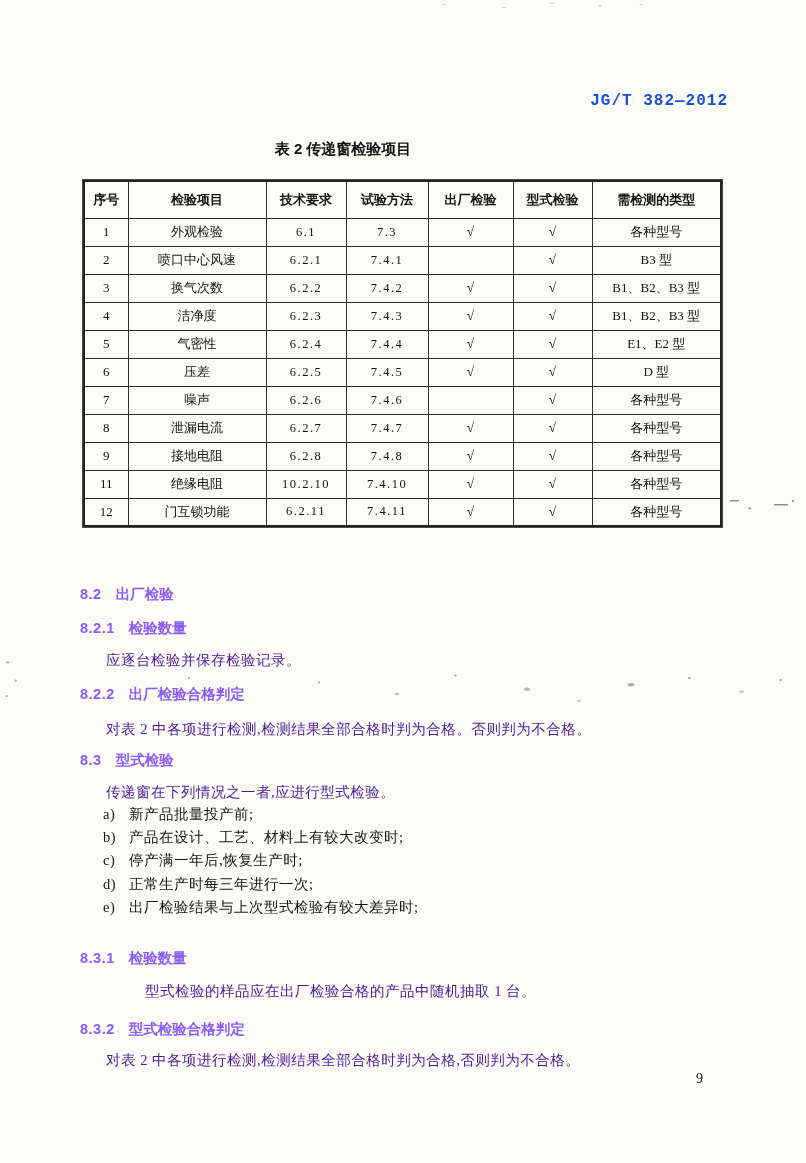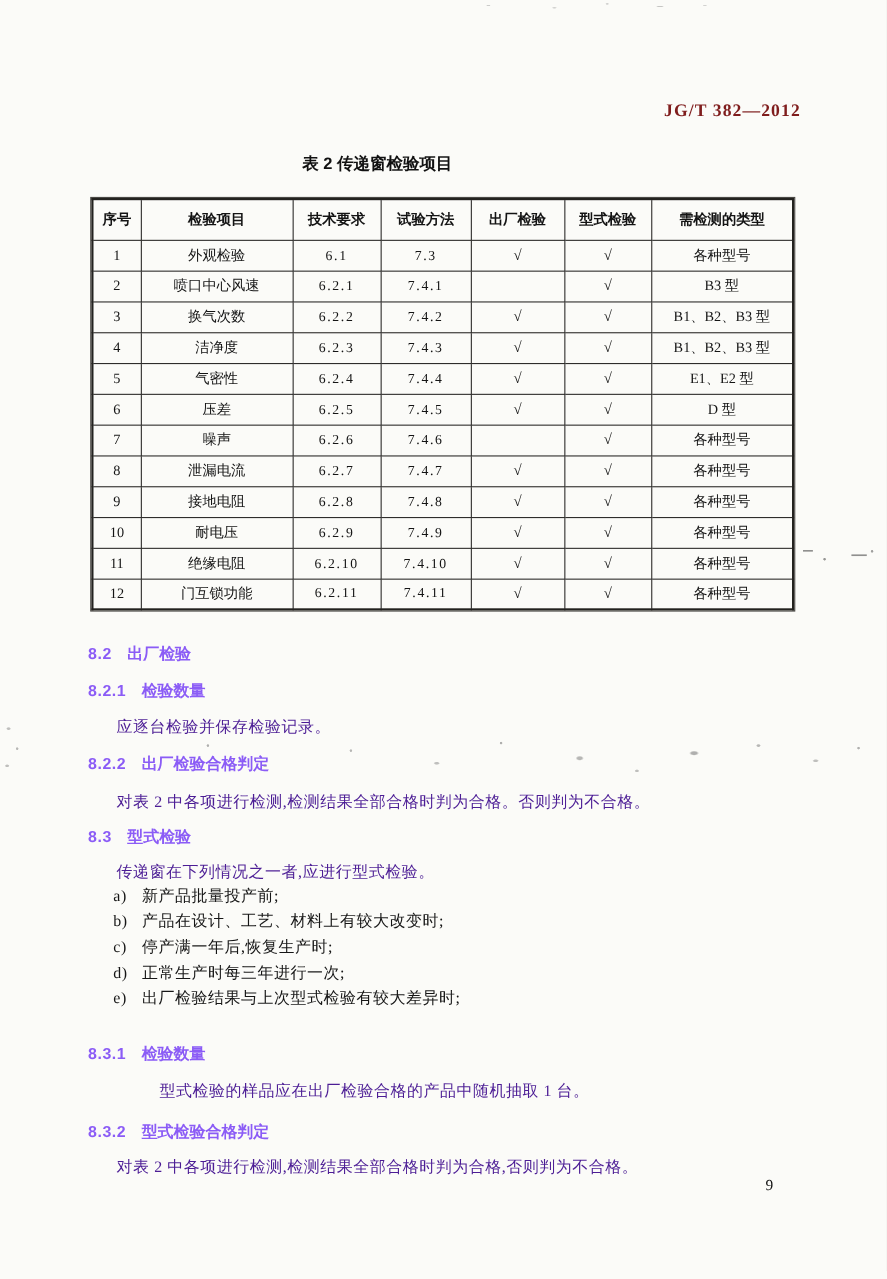--- a/index.html
+++ b/index.html
@@ -7,22 +7,22 @@
   body { background:#e9e9e6; font-family:"Liberation Serif", serif; }
   .page {
     position:relative; width:806px; height:1163px; overflow:hidden;
     background:#fbfbf8; color:#1a1a1a;
   }
   .abs { position:absolute; white-space:nowrap; }
 
   
   .doc-code {
     top:92px; right:78px;
-    font-family:Liberation Serif, serif; font-weight:bold;
-    font-size:16px; letter-spacing:1px; color:#7f1d1d;
+    font-family:Liberation Mono, monospace; font-weight:bold;
+    font-size:16px; letter-spacing:1px; color:#1d4ed8;
   }
 
   
   .table-caption {
     top:140px; left:83px; width:520px; text-align:center;
     font-family:"Liberation Sans", sans-serif; font-weight:bold;
     font-size:15px; color:#111;
   }
   .table-caption .cap-label { margin-right:4px; }
 
@@ -212,32 +212,23 @@
       <tr>
         <td>9</td>
         <td>接地电阻</td>
         <td class="num">6.2.8</td>
         <td class="num">7.4.8</td>
         <td class="check">√</td>
         <td class="check">√</td>
         <td>各种型号</td>
       </tr>
       <tr>
-        <td>10</td>
-        <td>耐电压</td>
-        <td class="num">6.2.9</td>
-        <td class="num">7.4.9</td>
-        <td class="check">√</td>
-        <td class="check">√</td>
-        <td>各种型号</td>
-      </tr>
-      <tr>
         <td>11</td>
         <td>绝缘电阻</td>
-        <td class="num">6.2.10</td>
+        <td class="num">10.2.10</td>
         <td class="num">7.4.10</td>
         <td class="check">√</td>
         <td class="check">√</td>
         <td>各种型号</td>
       </tr>
       <tr>
         <td>12</td>
         <td>门互锁功能</td>
         <td class="num">6.2.11</td>
         <td class="num">7.4.11</td>

